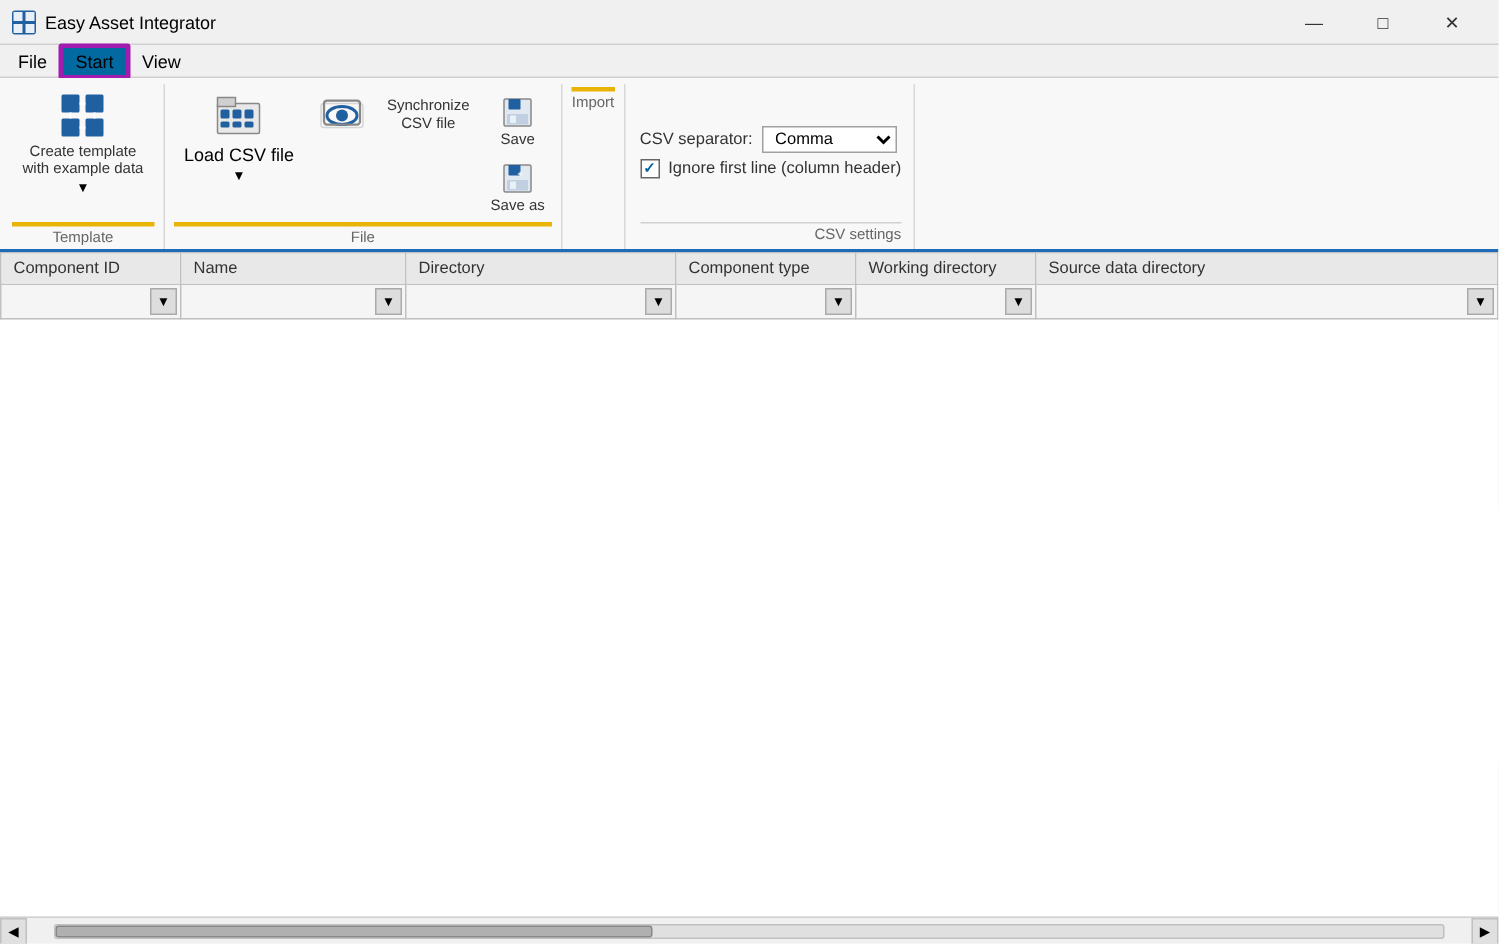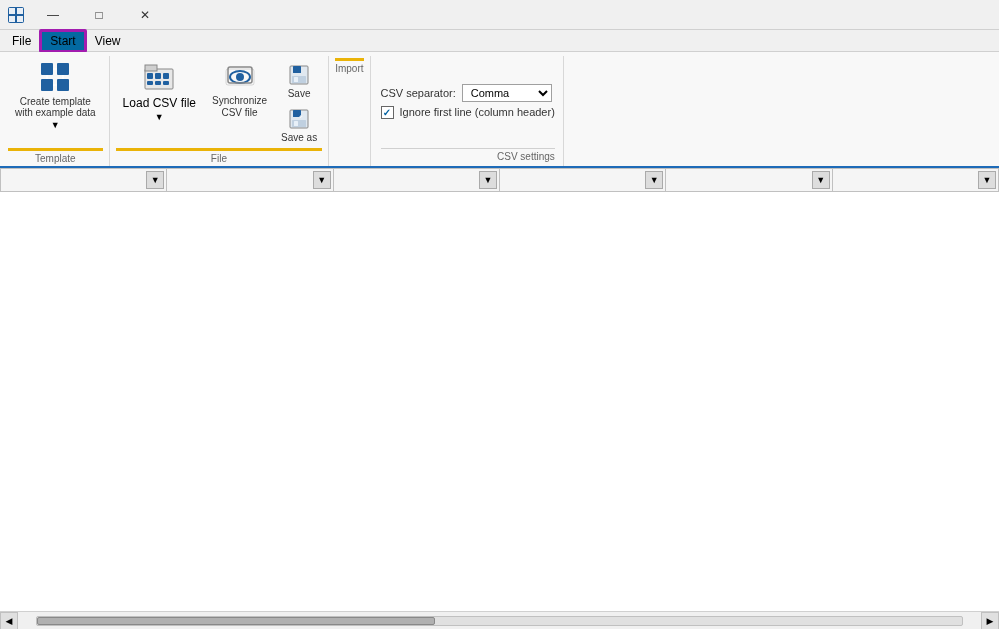--- a/index.html
+++ b/index.html
@@ -111,30 +111,30 @@
       font-size: 10px;
       color: #666;
       padding: 2px 0;
       border-top: 3px solid #eab308;
       margin-top: 2px;
     }
 
     
     .ribbon-btn {
       display: flex;
-      flex-direction: column;
+      flex-direction: row;
       align-items: center;
       justify-content: flex-start;
       padding: 4px 6px 2px;
       cursor: pointer;
       border: 1px solid transparent;
       border-radius: 3px;
       min-width: 48px;
       background: transparent;
-      gap: 2px;
+      gap: 14px;
     }
     .ribbon-btn .btn-icon {
       width: 32px;
       height: 32px;
       display: flex;
       align-items: center;
       justify-content: center;
       font-size: 20px;
       color: #2060a0;
     }
@@ -355,20 +355,21 @@
 
 <div class="title-bar">
   <div class="title-bar-icon">
     <svg width="16" height="16" viewBox="0 0 16 16">
       <rect x="1" y="1" width="6" height="6" fill="white" opacity="0.9"></rect>
       <rect x="9" y="1" width="6" height="6" fill="white" opacity="0.9"></rect>
       <rect x="1" y="9" width="6" height="6" fill="white" opacity="0.9"></rect>
       <rect x="9" y="9" width="6" height="6" fill="white" opacity="0.9"></rect>
     </svg>
   </div>
+  <span class="title-bar-text">Easy Asset Integrator</span>
   <div class="title-bar-controls">
     <button class="title-btn">—</button>
     <button class="title-btn">□</button>
     <button class="title-btn close">✕</button>
   </div>
 </div>
 
 <div class="menu-bar">
   <div class="menu-item">File</div>
   <div class="menu-item active">Start</div>
@@ -495,20 +496,40 @@
       <div class="csv-group-label">CSV settings</div>
     </div>
 
 
   </div>
 </div>
 
 <div class="table-container">
   <table class="data-table">
     <thead>
+      <tr>
+        <th class="col-id">
+          <span>Component ID</span>
+        </th>
+        <th class="col-name">
+          <span>Name</span>
+        </th>
+        <th class="col-dir">
+          <span>Directory</span>
+        </th>
+        <th class="col-type">
+          <span>Component type</span>
+        </th>
+        <th class="col-wdir">
+          <span>Working directory</span>
+        </th>
+        <th class="col-sdir">
+          <span>Source data directory</span>
+        </th>
+      </tr>
       <tr class="filter-row">
         <td>
           <div class="filter-cell">
             <div class="filter-dropdown">▼</div>
           </div>
         </td>
         <td>
           <div class="filter-cell">
             <div class="filter-dropdown">▼</div>
           </div>

